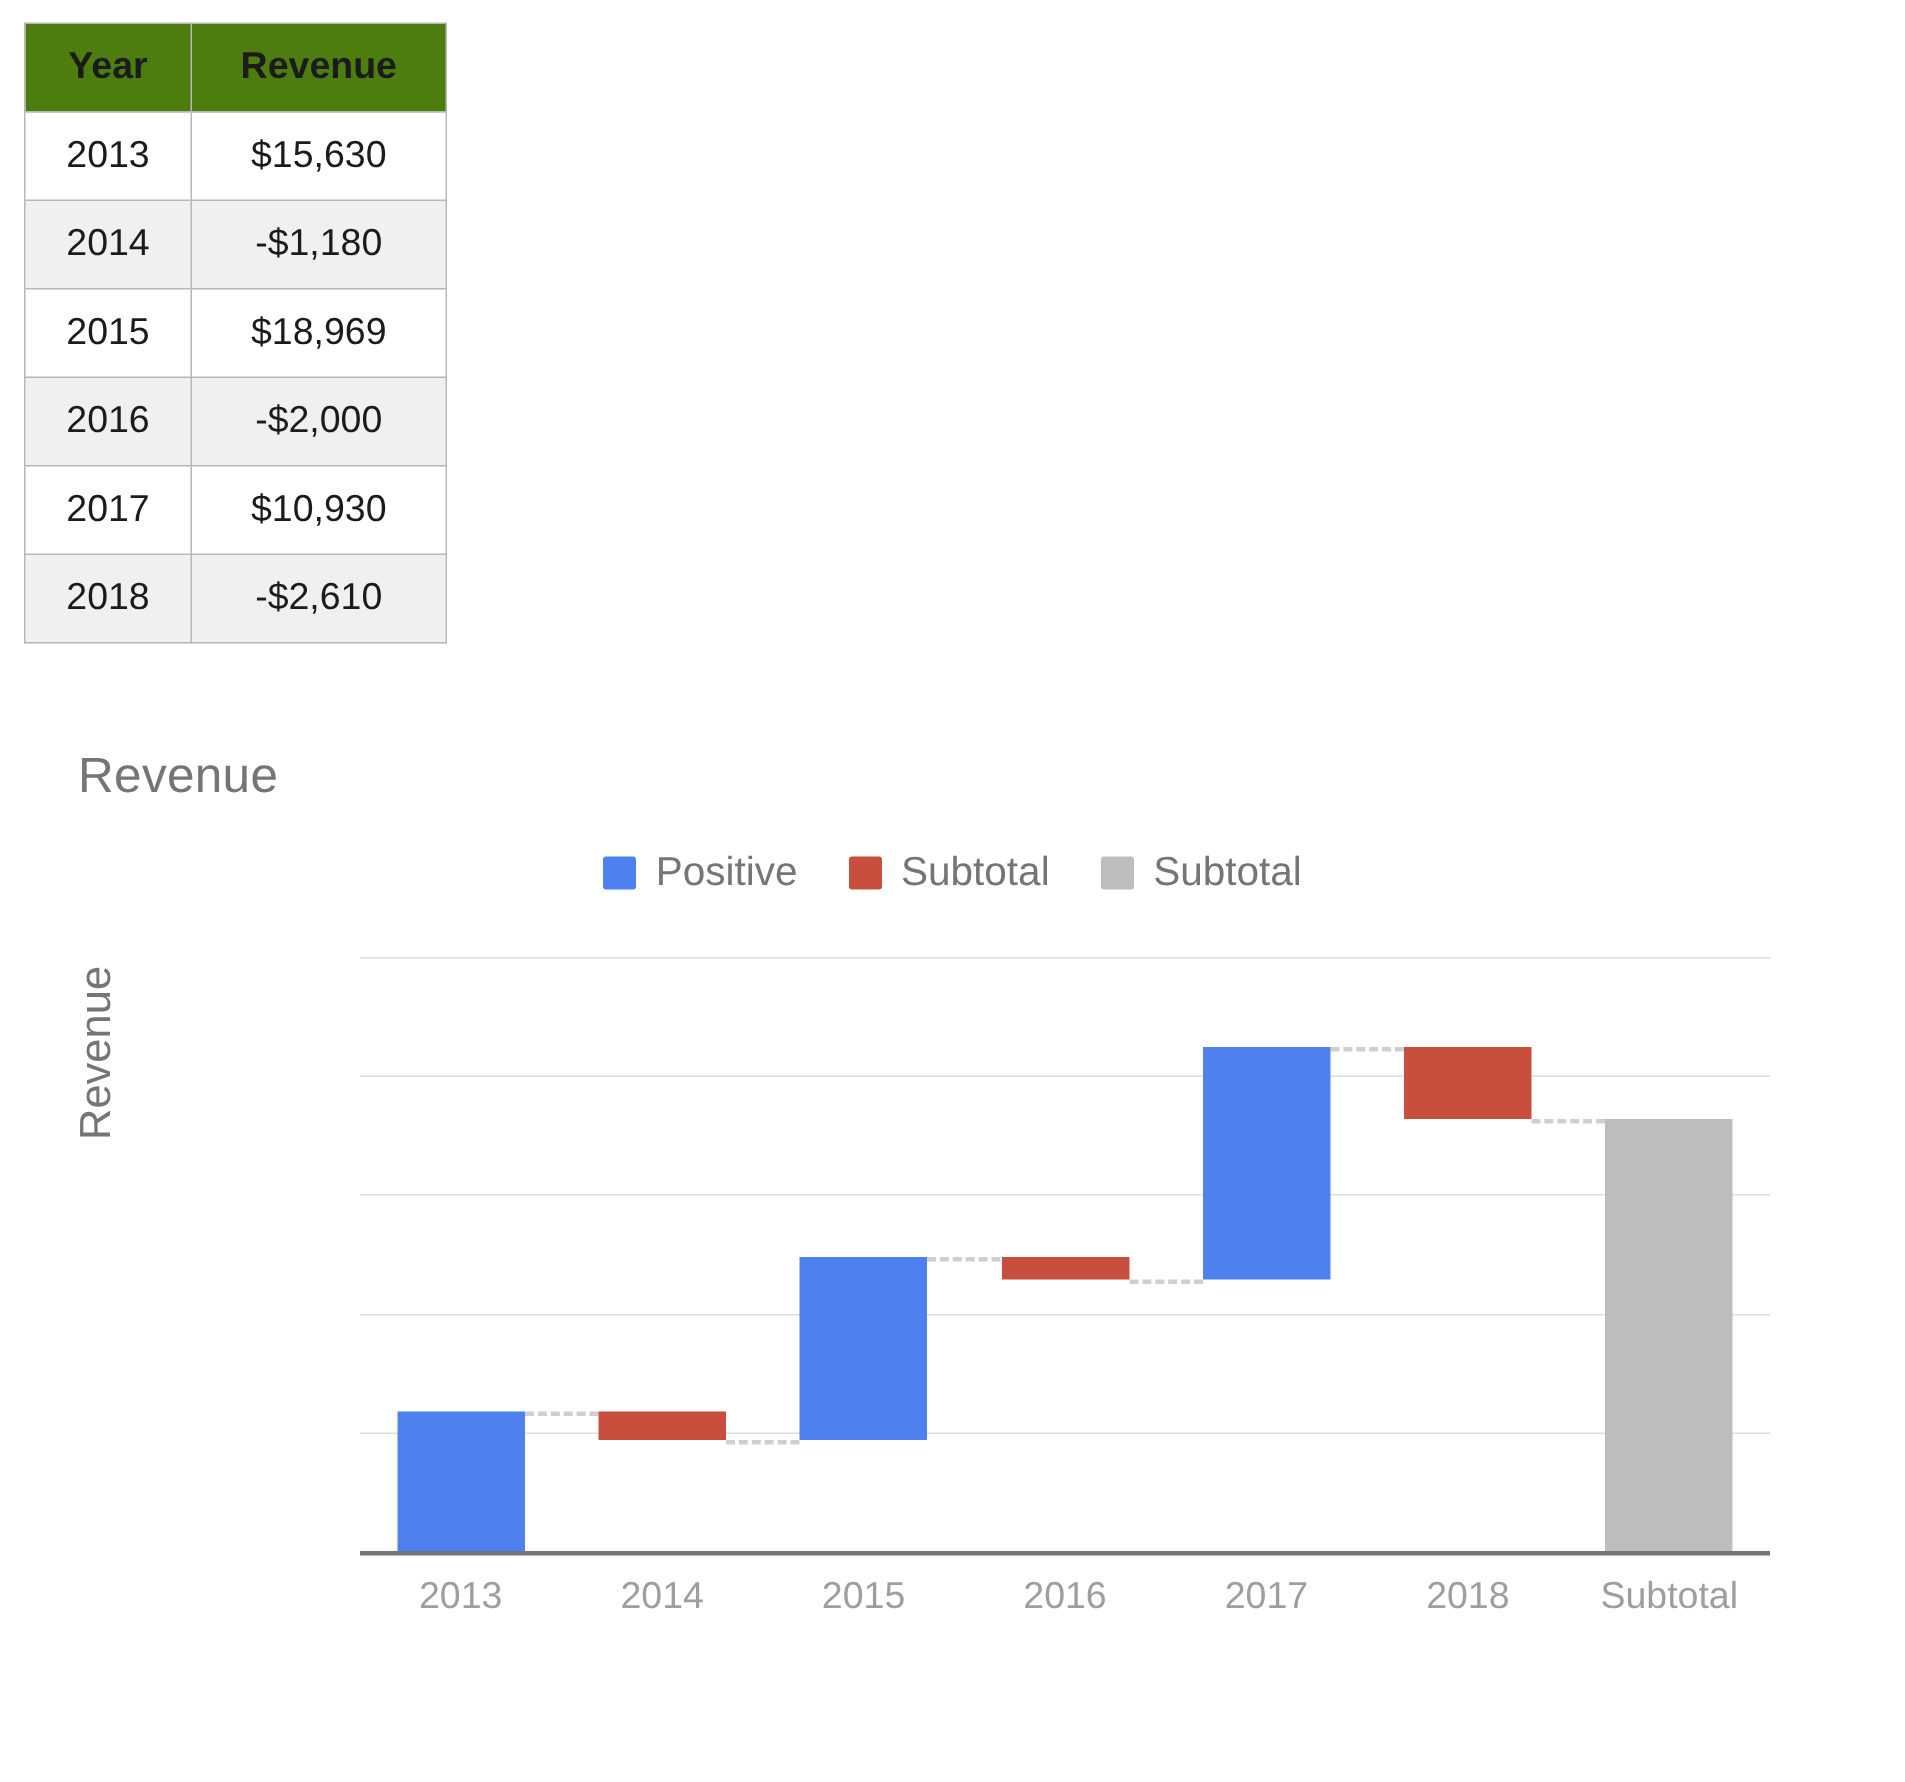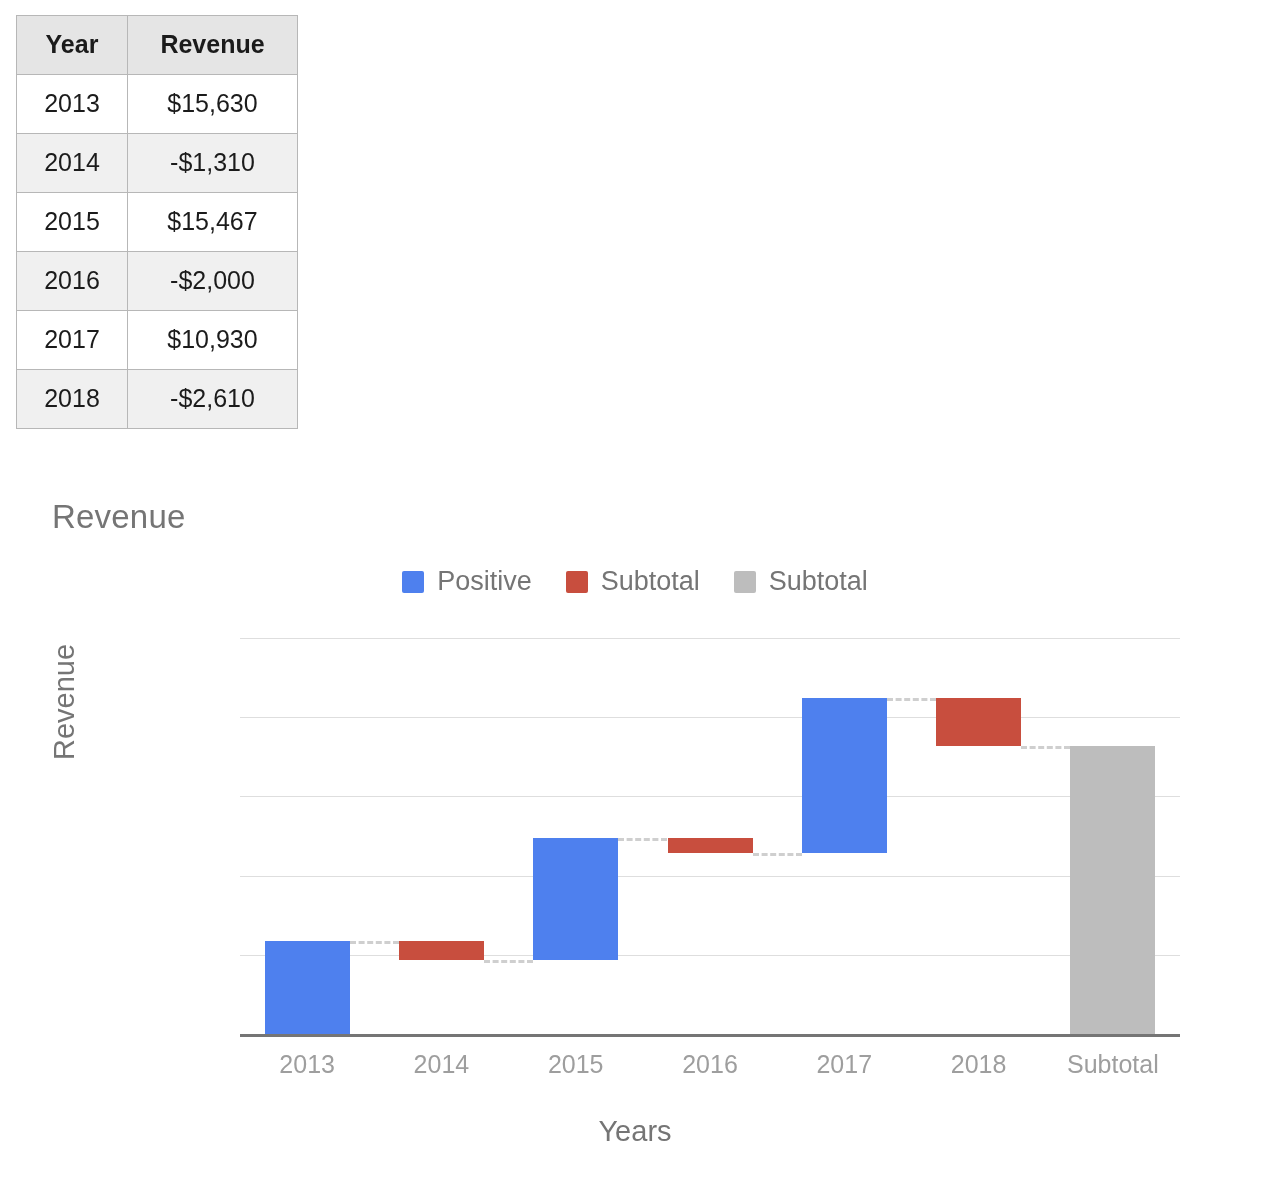--- a/index.html
+++ b/index.html
@@ -32,21 +32,21 @@
     border: 1px solid #b7b7b7;
     height: 59px;
     box-sizing: border-box;
     padding: 0 14px;
     font-size: 25px;
     line-height: 1.1;
     text-align: center;
     white-space: nowrap;
   }
   table.data-table th {
-    background: #e5e5e5;
+    background: #4d7c0f;
     font-weight: bold;
     color: #1b1b1b;
   }
   table.data-table td {
     font-weight: normal;
     color: #1b1b1b;
   }
   table.data-table tr.row-odd td {
     background: #ffffff;
   }
@@ -182,25 +182,25 @@
         <th>Revenue</th>
       </tr>
     </thead>
     <tbody>
       <tr class="row-odd">
         <td>2013</td>
         <td>$15,630</td>
       </tr>
       <tr class="row-even">
         <td>2014</td>
-        <td>-$1,310</td>
+        <td>-$1,180</td>
       </tr>
       <tr class="row-odd">
         <td>2015</td>
-        <td>$15,467</td>
+        <td>$18,969</td>
       </tr>
       <tr class="row-even">
         <td>2016</td>
         <td>-$2,000</td>
       </tr>
       <tr class="row-odd">
         <td>2017</td>
         <td>$10,930</td>
       </tr>
       <tr class="row-even">
@@ -262,14 +262,13 @@
         <div class="xtick" style="left: 67.1429px;">2013</div>
         <div class="xtick" style="left: 201.429px;">2014</div>
         <div class="xtick" style="left: 335.714px;">2015</div>
         <div class="xtick" style="left: 470px;">2016</div>
         <div class="xtick" style="left: 604.286px;">2017</div>
         <div class="xtick" style="left: 738.571px;">2018</div>
         <div class="xtick" style="left: 872.857px;">Subtotal</div>
       </div>
   </div>
 
-  <div class="axis-title-x">Years</div>
 </div>
 
 </body></html>

